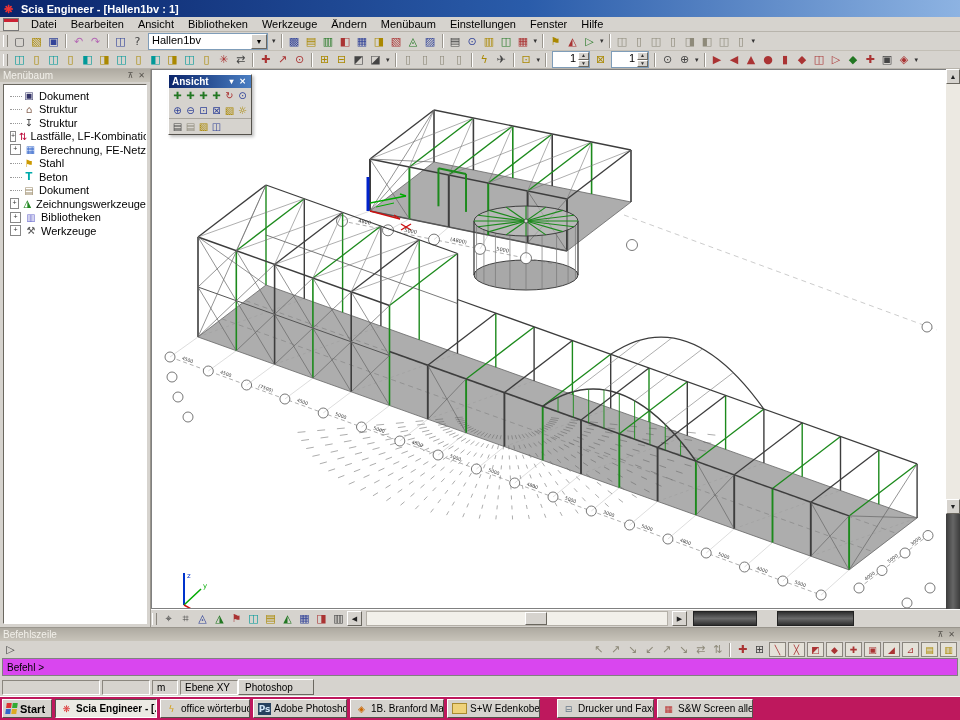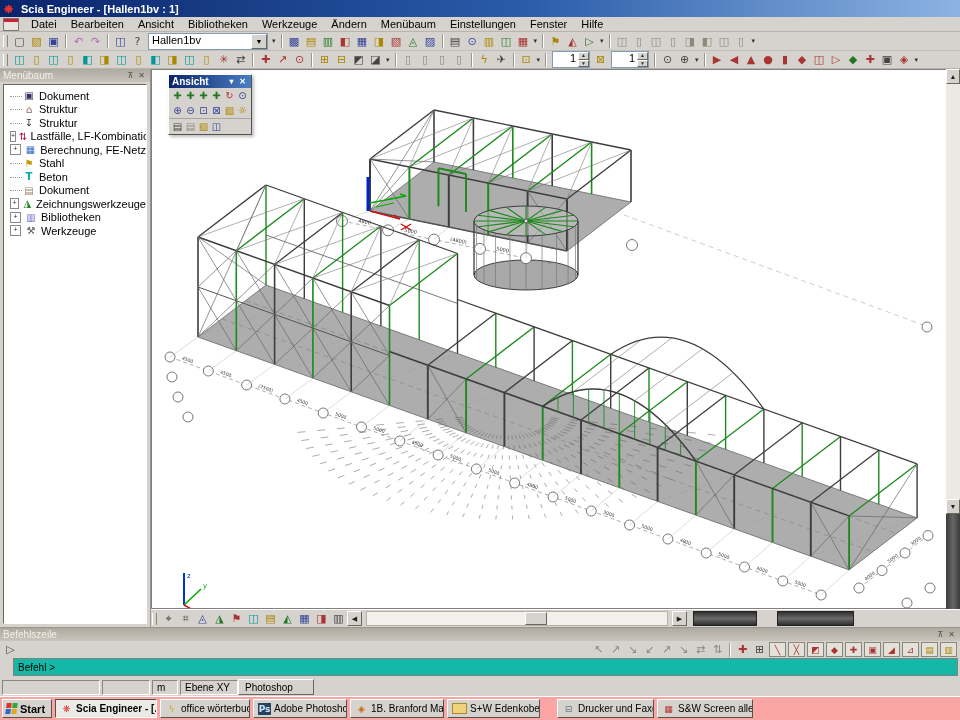--- a/index.html
+++ b/index.html
@@ -68,30 +68,30 @@
     color:#fff;font-size:10px;font-weight:bold;padding:0 3px;}
   .palette .phead .t{flex:1;}
   .palette .phead .pbtn{width:11px;font-size:8px;text-align:center;color:#fff;}
   .palette .prow{display:flex;padding:1px 2px;}
   .palette .tbi{width:13px;height:13px;font-size:10px;}
   .palette .prow3{border-top:1px solid #aaa69e;}
   
   .cmdpanel{flex:0 0 auto;background:#d6d3ce;border-top:1px solid #9a968e;}
   .cmdtools{height:17px;display:flex;align-items:center;padding:0 2px;}
   .cmdtools .spacer{flex:1;}
-  .cmdinput{height:16px;margin:0 2px 2px 13px;background:#14b8a6;border:1px solid #808080;
+  .cmdinput{height:16px;margin:0 2px 2px 2px;background:#d946ef;border:1px solid #808080;
     display:flex;align-items:center;padding-left:4px;font-size:10px;}
   
   .statusbar{height:16px;flex:0 0 auto;display:flex;align-items:center;background:#d6d3ce;padding:1px 0;}
   .scell{height:13px;margin-left:2px;border:1px solid;border-color:#8a867e #fff #fff #8a867e;
     display:flex;align-items:center;padding:0 4px;overflow:hidden;white-space:nowrap;font-size:10px;}
   .sbtnlike{height:14px;border:1px solid;border-color:#fff #6a675f #6a675f #fff;display:flex;align-items:center;
     padding:0 6px;font-size:10px;white-space:nowrap;}
   
-  .taskbar{height:21px;flex:0 0 auto;background:#fca5a5;border-top:1px solid #fff;display:flex;align-items:center;padding:1px 2px;}
+  .taskbar{height:21px;flex:0 0 auto;background:#be185d;border-top:1px solid #fff;display:flex;align-items:center;padding:1px 2px;}
   .startbtn{height:17px;display:flex;align-items:center;padding:0 6px 0 3px;font-weight:bold;
     border:1px solid;border-color:#fff #55524c #55524c #fff;background:#d6d3ce;margin-right:3px;}
   .winlogo{width:11px;height:11px;display:grid;grid-template-columns:5px 5px;grid-template-rows:5px 5px;
     gap:1px;transform:skewX(-8deg);margin-right:3px;}
   .winlogo i{display:block;}
   .task{height:17px;display:flex;align-items:center;padding:0 4px;margin-right:3px;overflow:hidden;
     border:1px solid;border-color:#fff #55524c #55524c #fff;background:#d6d3ce;white-space:nowrap;font-size:10px;}
   .task.active{border-color:#55524c #fff #fff #55524c;background:#eceae4;font-weight:bold;}
   .task .ticn{width:13px;height:12px;margin-right:3px;flex:0 0 auto;display:flex;align-items:center;
     justify-content:center;font-size:9px;font-family:"DejaVu Sans",sans-serif;}

